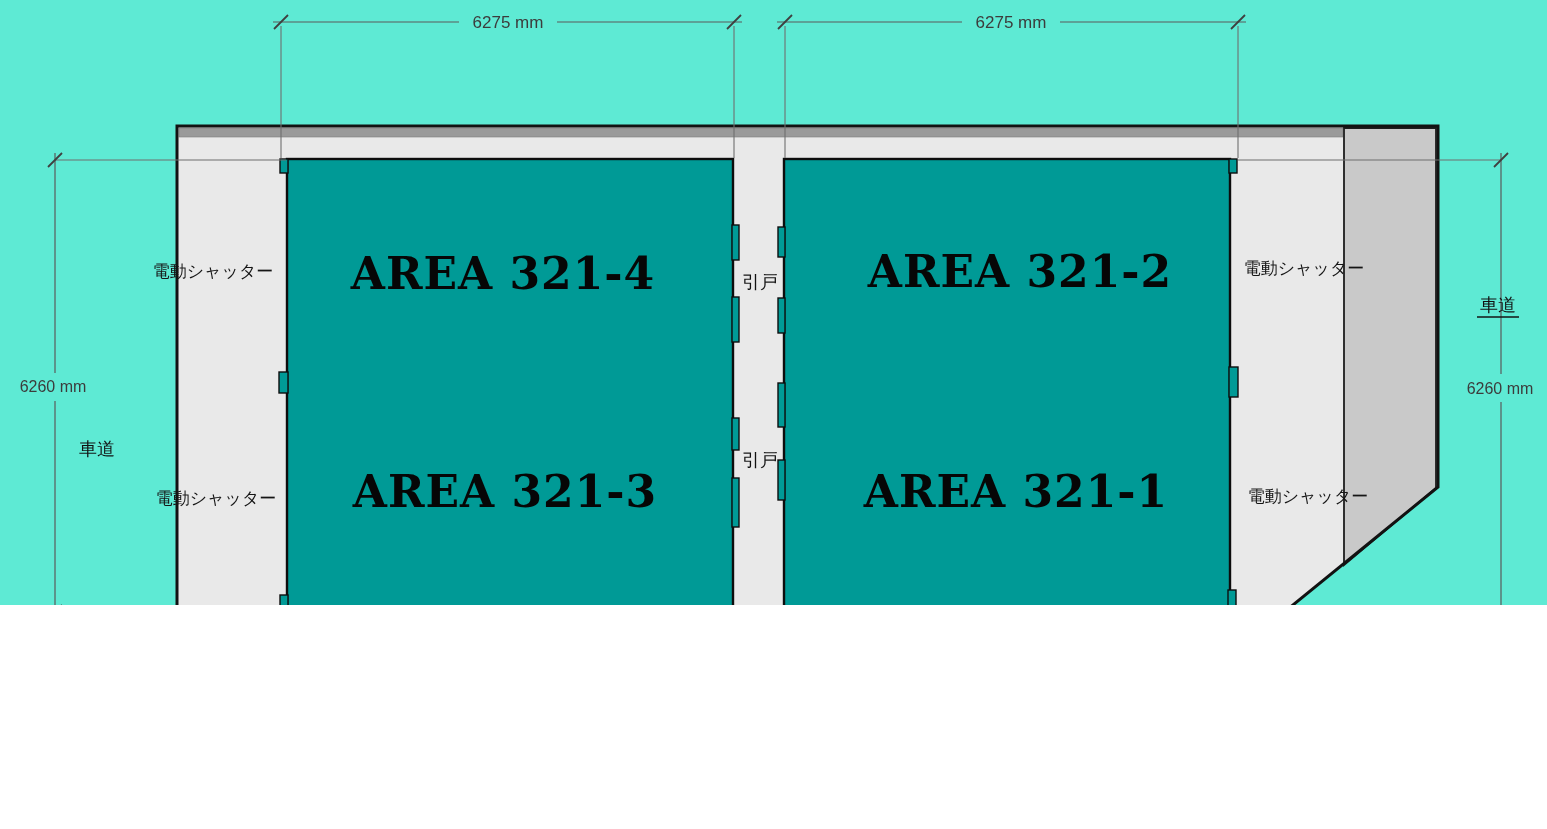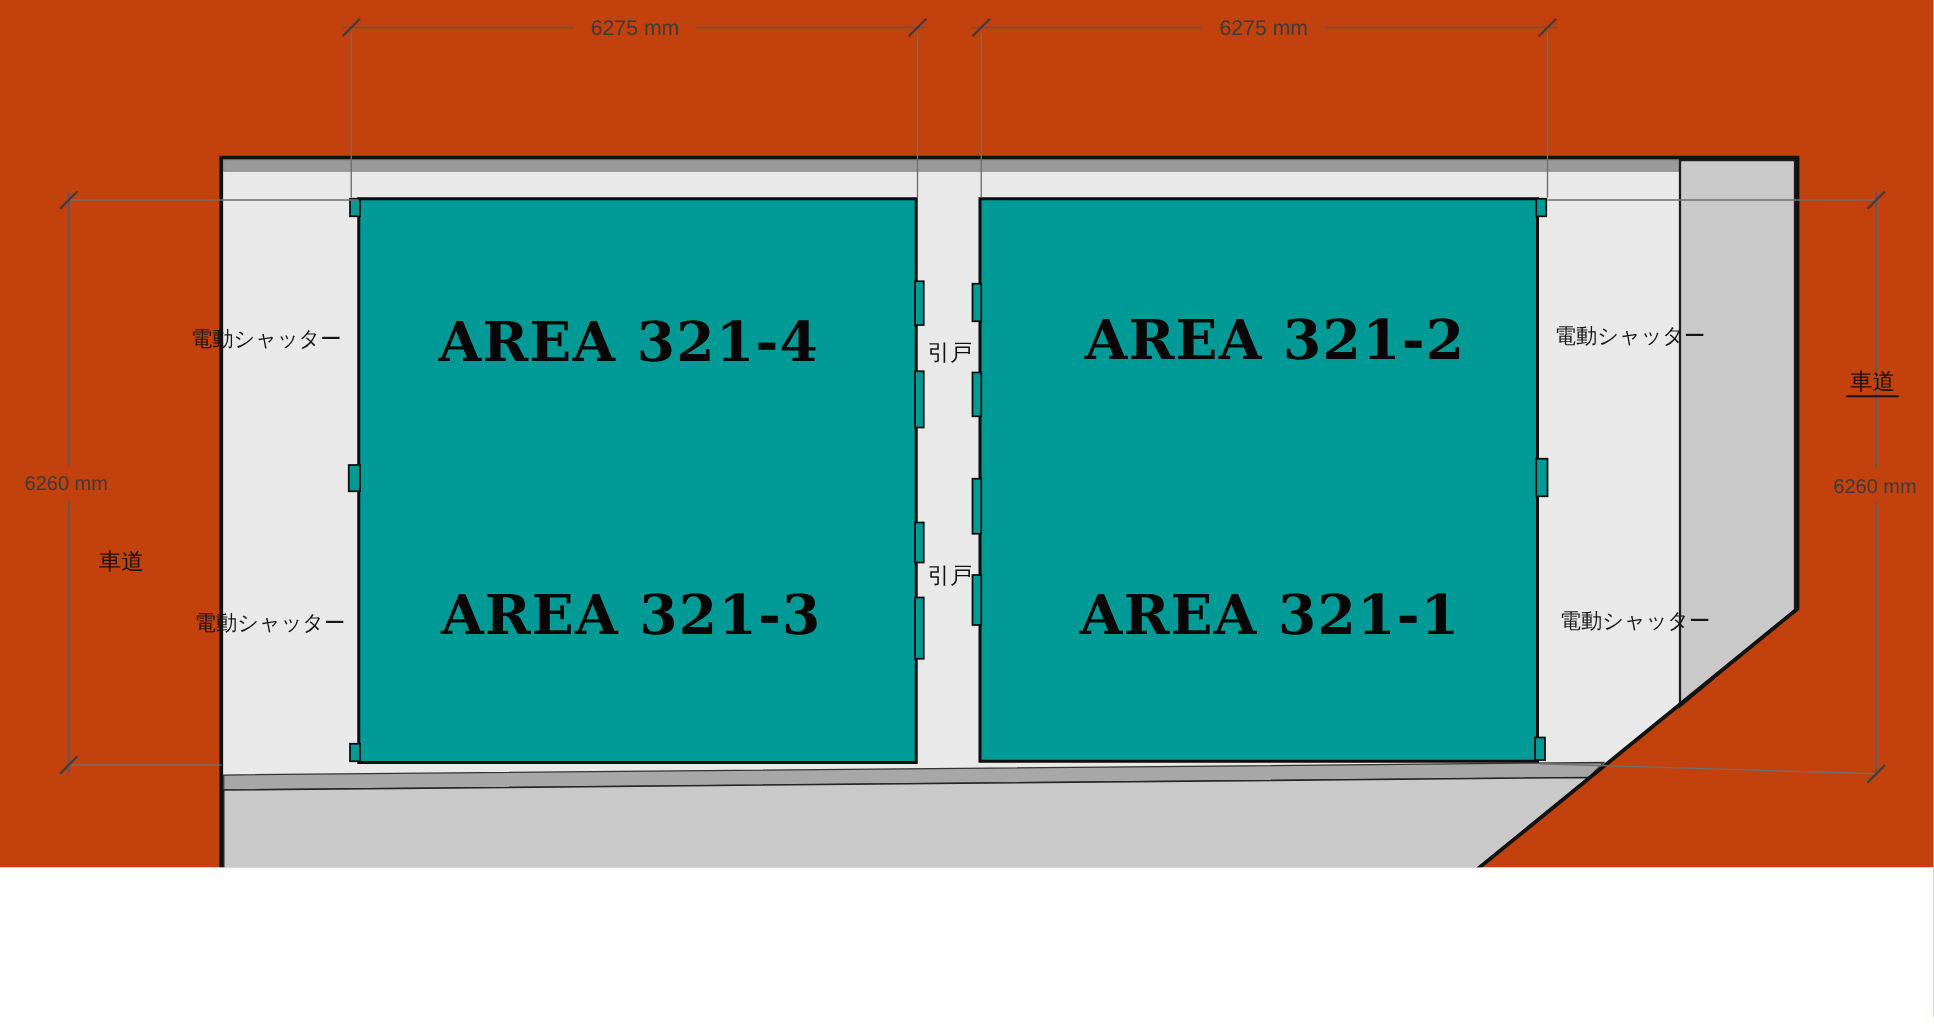--- a/index.html
+++ b/index.html
@@ -1,16 +1,16 @@
 <!DOCTYPE html>
 <html style="--color-area_fill: #009A96; --color-floor: #E9E9E9; --color-band: #9A9A9A; --color-pavement: #C9C9C9; --color-curb: #A7A7A7; --color-dim_line: #5A5A5A;"><head>
 <meta charset="utf-8">
 <style>
   html,body{margin:0;padding:0;background:#ffffff;}
-  .canvas{position:relative;width:1547px;height:694px;background:#c2410c;overflow:hidden;}
+  .canvas{position:relative;width:1547px;height:605px;background:#5eead4;overflow:hidden;}
   svg{display:block;}
   svg text{font-family:"Liberation Sans","DejaVu Sans",sans-serif;fill:#161616;}
   .dim-text{font-size:17px;fill:#3c3c3c;}
   .dim-text-side{font-size:16px;fill:#3c3c3c;}
   .jp{font-size:18px;fill:#111;}
   .jp-shutter{font-size:17px;fill:#151515;}
   .area-label{font-family:"DejaVu Serif","Liberation Serif",serif;font-weight:bold;font-size:44px;fill:#060606;letter-spacing:1px;}
   .base{fill:var(--color-floor,#E9E9E9);stroke:none;}
   .band{fill:var(--color-band,#9A9A9A);stroke:#7c7c7c;stroke-width:.6;}
   .col{fill:var(--color-pavement,#C9C9C9);stroke:#1d1d1d;stroke-width:1.8;}

